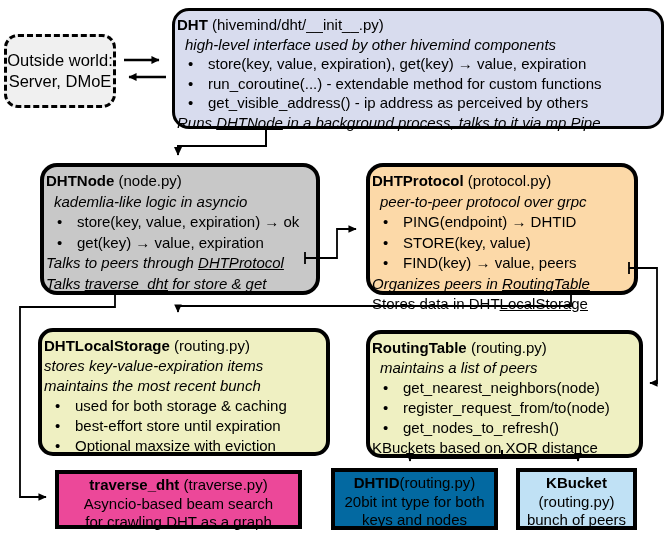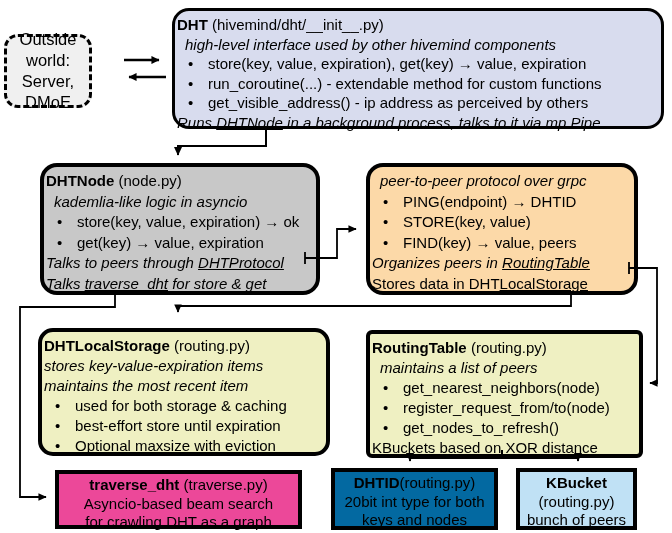--- a/index.html
+++ b/index.html
@@ -36,21 +36,21 @@
   }
   .wires {
     position:absolute; left:0; top:0; z-index:5; pointer-events:none;
   }
 </style>
 </head>
 <body>
 
 <div class="stage">
 
-  <div class="box outside" style="left: 4px; top: 34px; width: 88px; height: 74px; background-color: rgb(240, 240, 240);">
+  <div class="box outside" style="left: 4px; top: 34px; width: 112px; height: 74px; background-color: rgb(240, 240, 240);">
     <div>Outside world:</div>
     <div>Server, DMoE</div>
   </div>
 
   <div class="box pad lh195" style="left: 172px; top: 8px; width: 492px; height: 121px; background-color: rgb(216, 220, 238);">
     <div class="t-head"><b>DHT</b><span> (hivemind/dht/__init__.py)</span></div>
     <div class="t-tag">high-level interface used by other hivemind components</div>
     <div class="t-bullet">store(key, value, expiration), get(key) → value, expiration</div>
     <div class="t-bullet">run_coroutine(...) - extendable method for custom functions</div>
     <div class="t-bullet">get_visible_address() - ip address as perceived by others</div>
@@ -60,38 +60,39 @@
   <div class="box pad lh205" style="left: 40px; top: 163px; width: 280px; height: 132px; border-width: 4px; background-color: rgb(200, 200, 200);">
     <div class="t-head"><b>DHTNode</b><span> (node.py)</span></div>
     <div class="t-tag">kademlia-like logic in asyncio</div>
     <div class="t-bullet">store(key, value, expiration) → ok</div>
     <div class="t-bullet">get(key) → value, expiration</div>
     <div class="t-foot"><span>Talks to peers through </span><span class="link">DHTProtocol</span></div>
     <div class="t-foot"><span>Talks </span><span class="link">traverse_dht</span><span> for store &amp; get</span></div>
   </div>
 
   <div class="box pad lh205" style="left: 366px; top: 163px; width: 272px; height: 132px; border-width: 4px; background-color: rgb(252, 217, 168);">
+    <div class="t-head"><b>DHTProtocol</b><span> (protocol.py)</span></div>
     <div class="t-tag">peer-to-peer protocol over grpc</div>
     <div class="t-bullet">PING(endpoint) → DHTID</div>
     <div class="t-bullet">STORE(key, value)</div>
     <div class="t-bullet">FIND(key) → value, peers</div>
     <div class="t-foot"><span>Organizes peers in </span><span class="link">RoutingTable</span></div>
     <div class="t-plain"><span>Stores data in DHT</span><span class="link">LocalStorage</span></div>
   </div>
 
   <div class="box pad lh20" style="left: 38px; top: 320px; width: 292px; height: 128px; border-width: 4px; border-radius: 15px; background-color: rgb(239, 240, 194);">
     <div class="t-head"><b>DHTLocalStorage</b><span> (routing.py)</span></div>
     <div class="t-tag" style="margin-left:0;">stores key-value-expiration items</div>
-    <div class="t-tag" style="margin-left:0;">maintains the most recent item</div>
+    <div class="t-tag" style="margin-left:0;">maintains the most recent bunch</div>
     <div class="t-bullet">used for both storage &amp; caching</div>
     <div class="t-bullet">best-effort store until expiration</div>
     <div class="t-bullet">Optional maxsize with eviction</div>
   </div>
 
-  <div class="box pad lh20" style="left: 366px; top: 322px; width: 277px; height: 128px; border-width: 4px; border-radius: 6px; background-color: rgb(239, 240, 194);">
+  <div class="box pad lh20" style="left: 366px; top: 322px; width: 277px; height: 128px; border-width: 4px; border-radius: 15px; background-color: rgb(239, 240, 194);">
     <div class="t-head"><b>RoutingTable</b><span> (routing.py)</span></div>
     <div class="t-tag">maintains a list of peers</div>
     <div class="t-bullet">get_nearest_neighbors(node)</div>
     <div class="t-bullet">register_request_from/to(node)</div>
     <div class="t-bullet">get_nodes_to_refresh()</div>
     <div class="t-plain">KBuckets based on XOR distance</div>
   </div>
 
   <div class="box leaf" style="left: 55px; top: 470px; width: 247px; height: 59px; background-color: #ec4899;">
     <div><b>traverse_dht</b><span> (traverse.py)</span></div>

